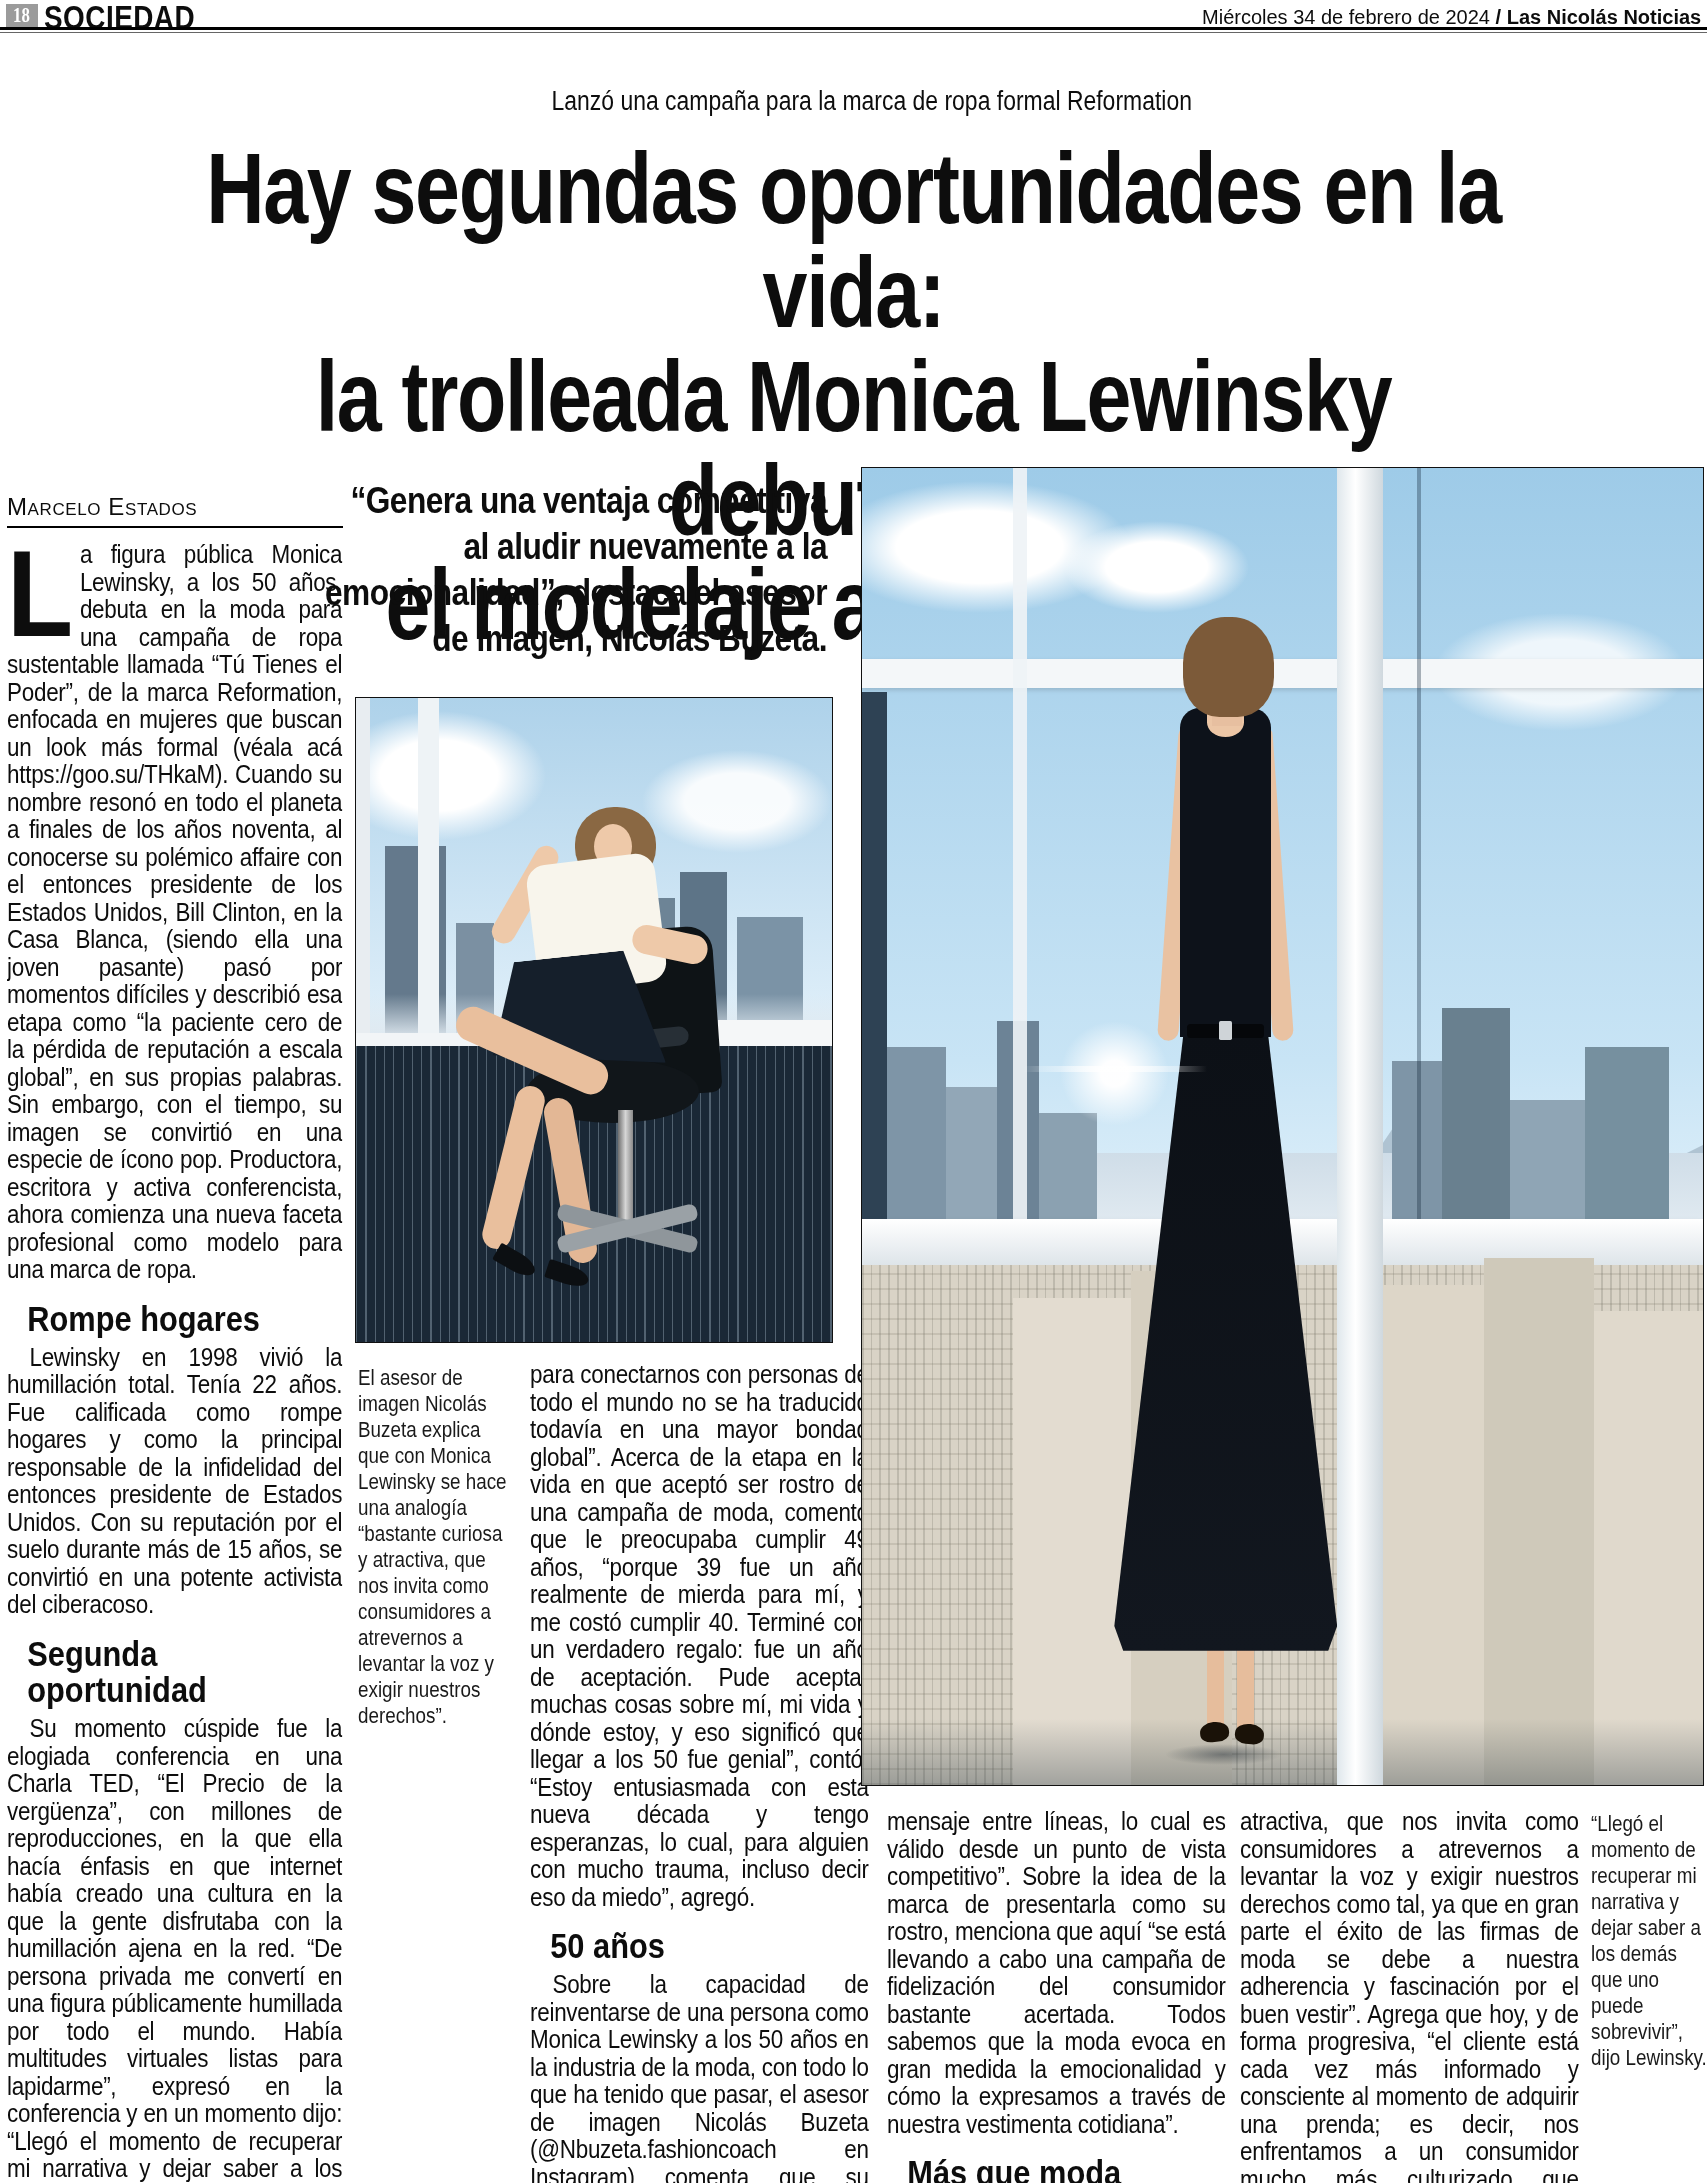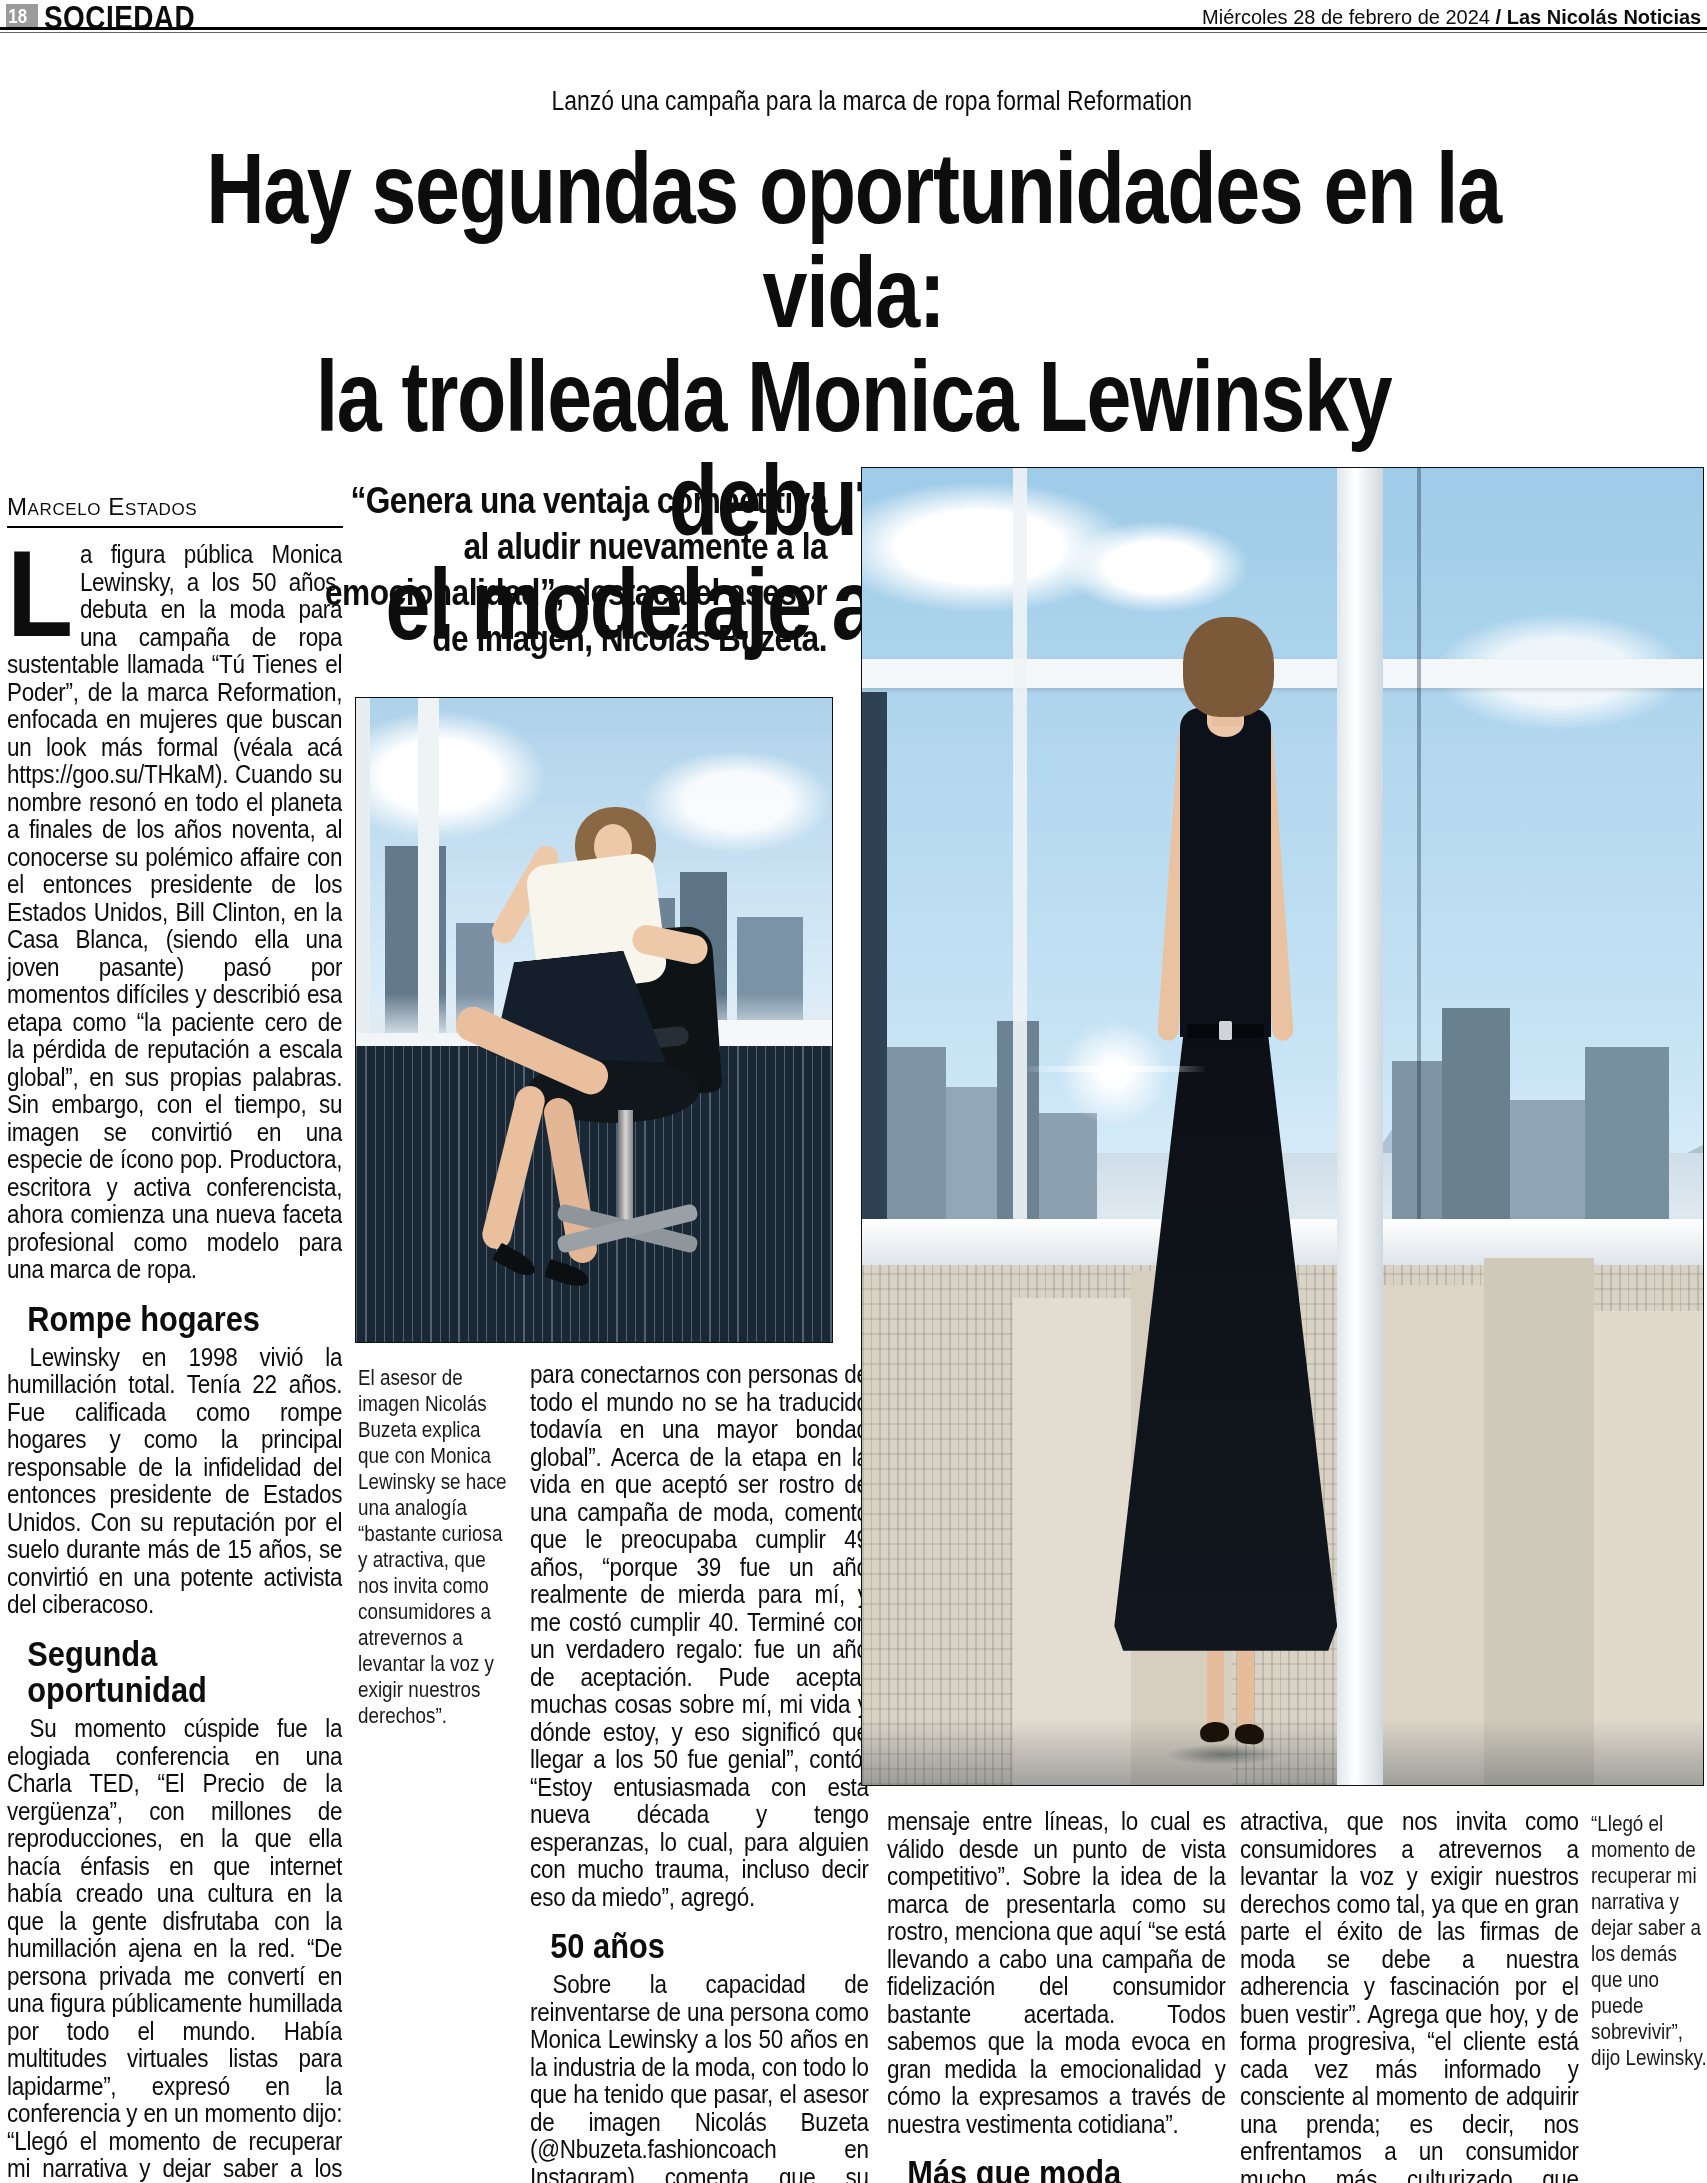--- a/index.html
+++ b/index.html
@@ -1,20 +1,20 @@
 <!DOCTYPE html>
 <html lang="es" style="font-size:9.3px"><head>
 <meta charset="utf-8">
 <style>
   html,body{margin:0;padding:0;background:#e8e8e8;}
   .page{position:relative;width:1707px;height:2183px;background:#ffffff;overflow:hidden;
         font-family:"Liberation Sans", sans-serif;color:#0d0d0d;}
   
   .pn-box{position:absolute;left:5.8px;top:3.5px;width:32px;height:24px;background:#9b9b9b;
-          display:flex;align-items:center;justify-content:flex-start;}
+          display:flex;align-items:center;justify-content:center;font-family:Liberation Serif, serif;}
   .pn-box span{color:#fff;font-weight:700;font-size:21px;transform:scaleX(.8);}
   .section-title{position:absolute;left:44px;top:-2.3px;font-size:34px;font-weight:800;
           transform:scaleX(.82);transform-origin:0 0;letter-spacing:0.6px;}
   .hdr-right{position:absolute;right:5.8px;top:5.8px;font-size:20px;white-space:nowrap;}
   .hdr-right .brand{font-weight:700;}
   .rule1{position:absolute;left:0;right:0;top:27px;height:2.9px;background:#000;}
   .rule2{position:absolute;left:0;right:0;top:32px;height:1.2px;background:#666;}
   
   .kicker{position:absolute;left:0;right:0;top:86px;text-align:center;font-size:27px;padding-left:37px;}
   .kicker span{display:inline-block;transform:scaleX(.85);}
@@ -136,21 +136,21 @@
 </head>
 <body>
 
 <div class="page">
 
   <div class="pn-box">
     <span>18</span>
   </div>
   <div class="section-title">SOCIEDAD</div>
   <div class="hdr-right">
-    <span>Miércoles 28 de febrero de 2024</span><span class="brand"> / </span><span class="brand">Las Nicolás Noticias</span>
+    <span>Miércoles 34 de febrero de 2024</span><span class="brand"> / </span><span class="brand">Las Nicolás Noticias</span>
   </div>
   <div class="rule1"></div>
   <div class="rule2"></div>
 
   <div class="kicker"><span>Lanzó una campaña para la marca de ropa formal Reformation</span></div>
   <h1 class="headline" style="margin:16px;">
     <div class="hl-in">
       <span>Hay segundas oportunidades en la vida:</span>
       <span>la trolleada Monica Lewinsky debuta en</span>
       <span>el modelaje a los 50 años</span>

